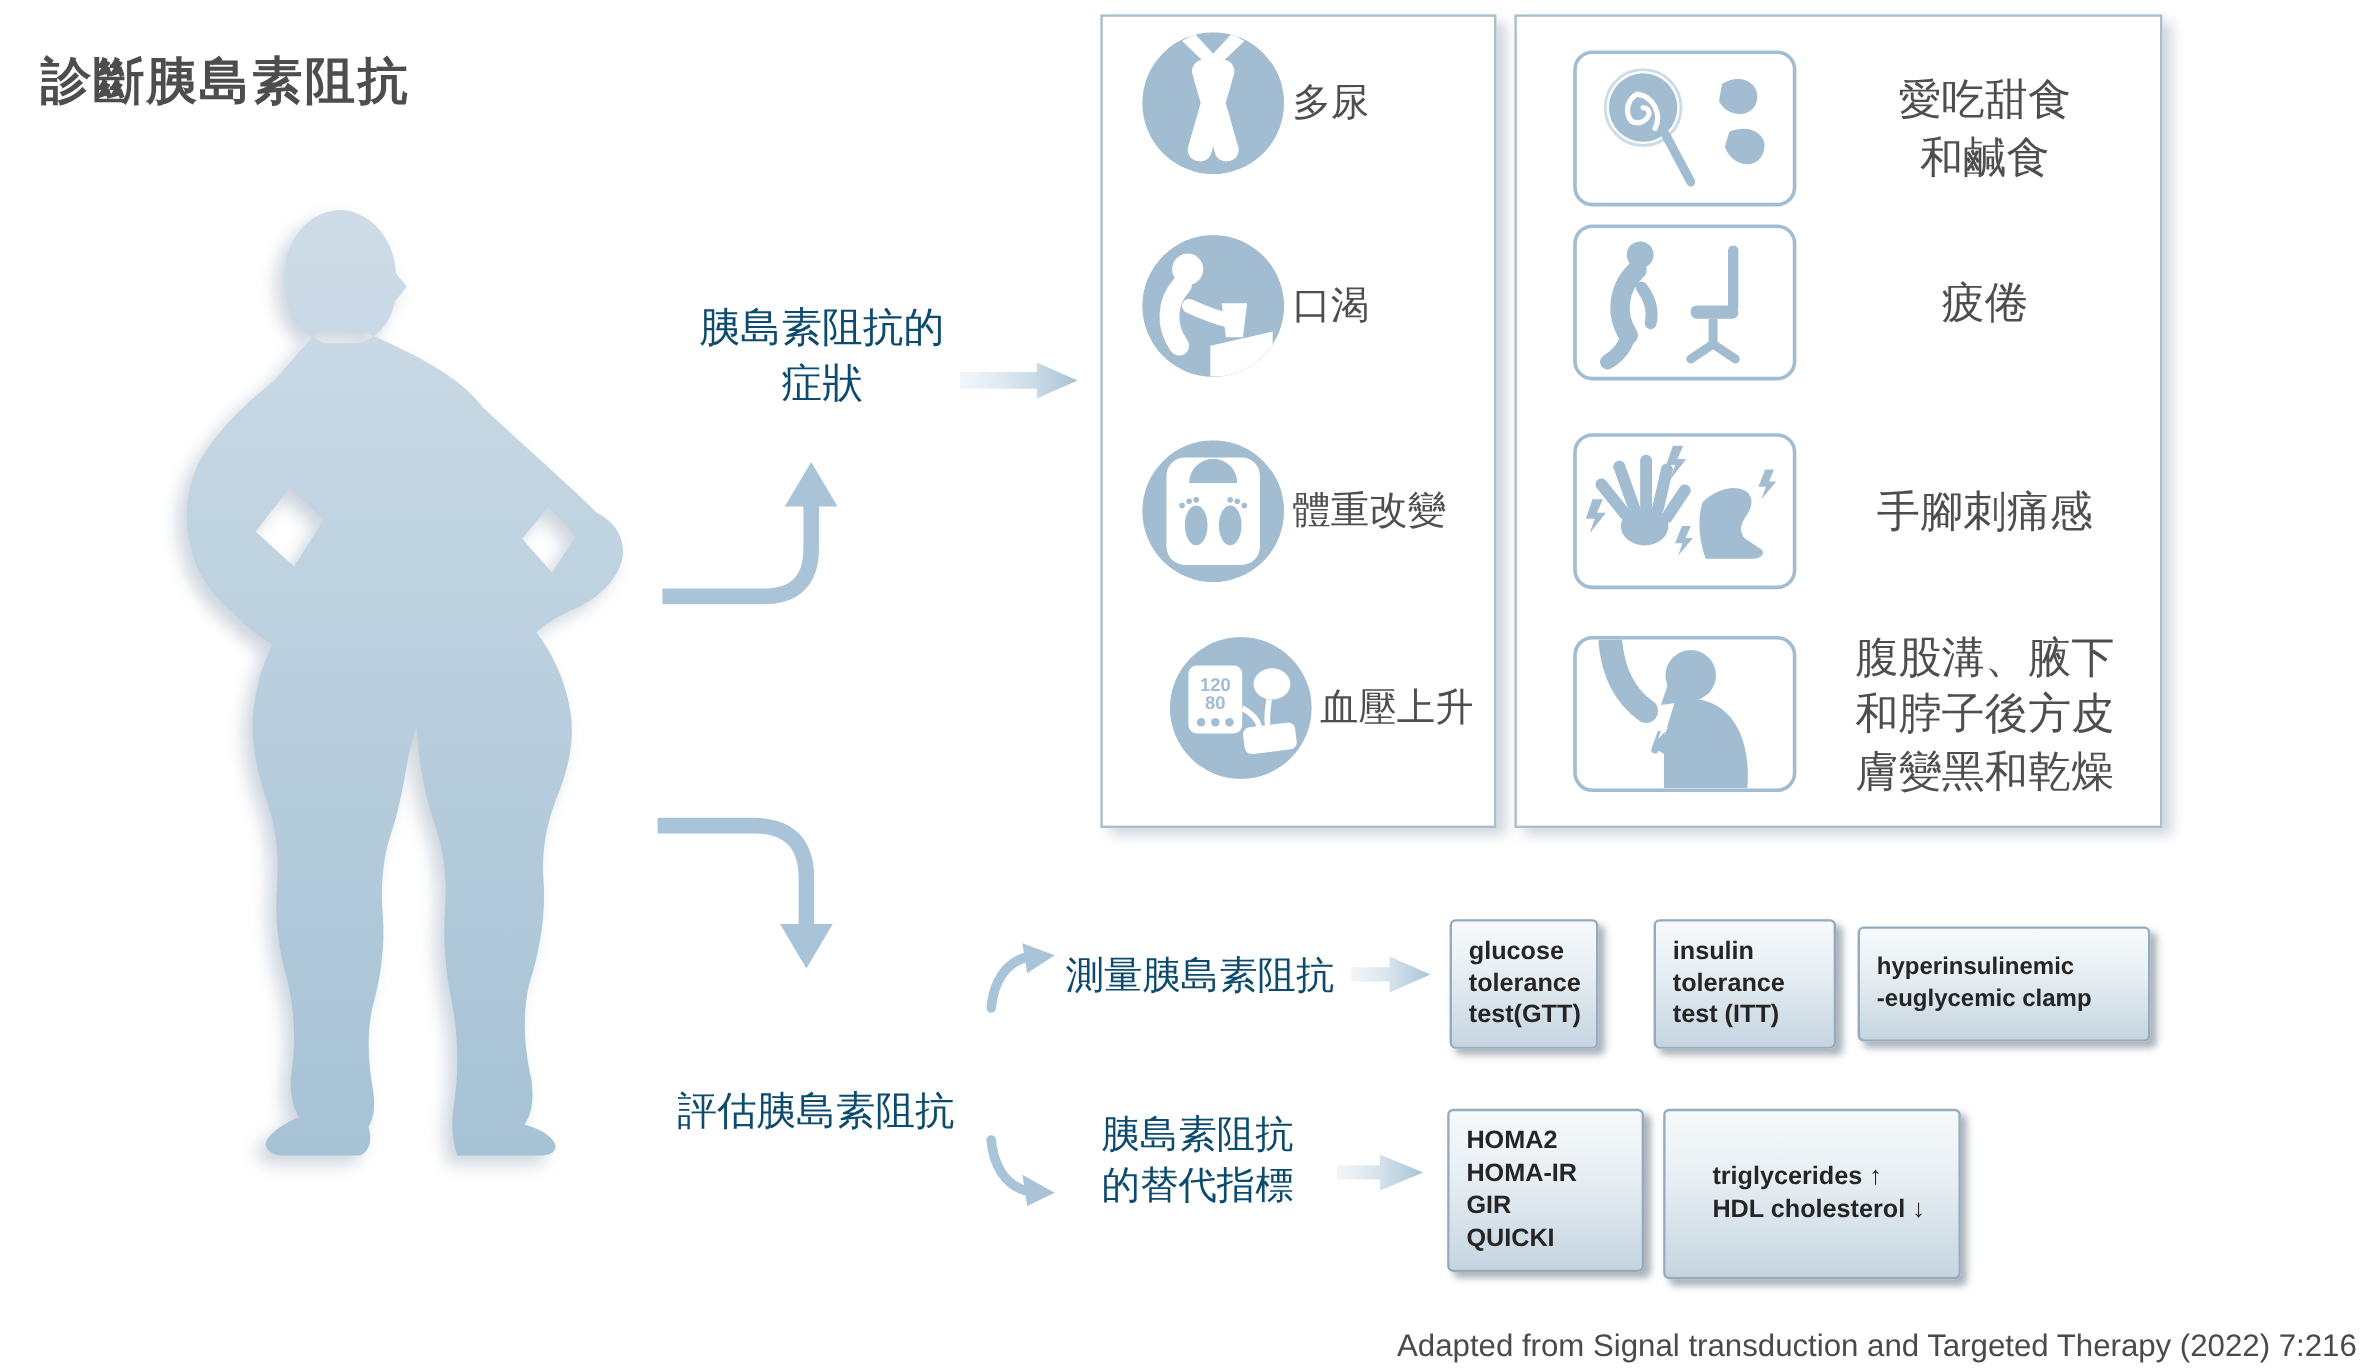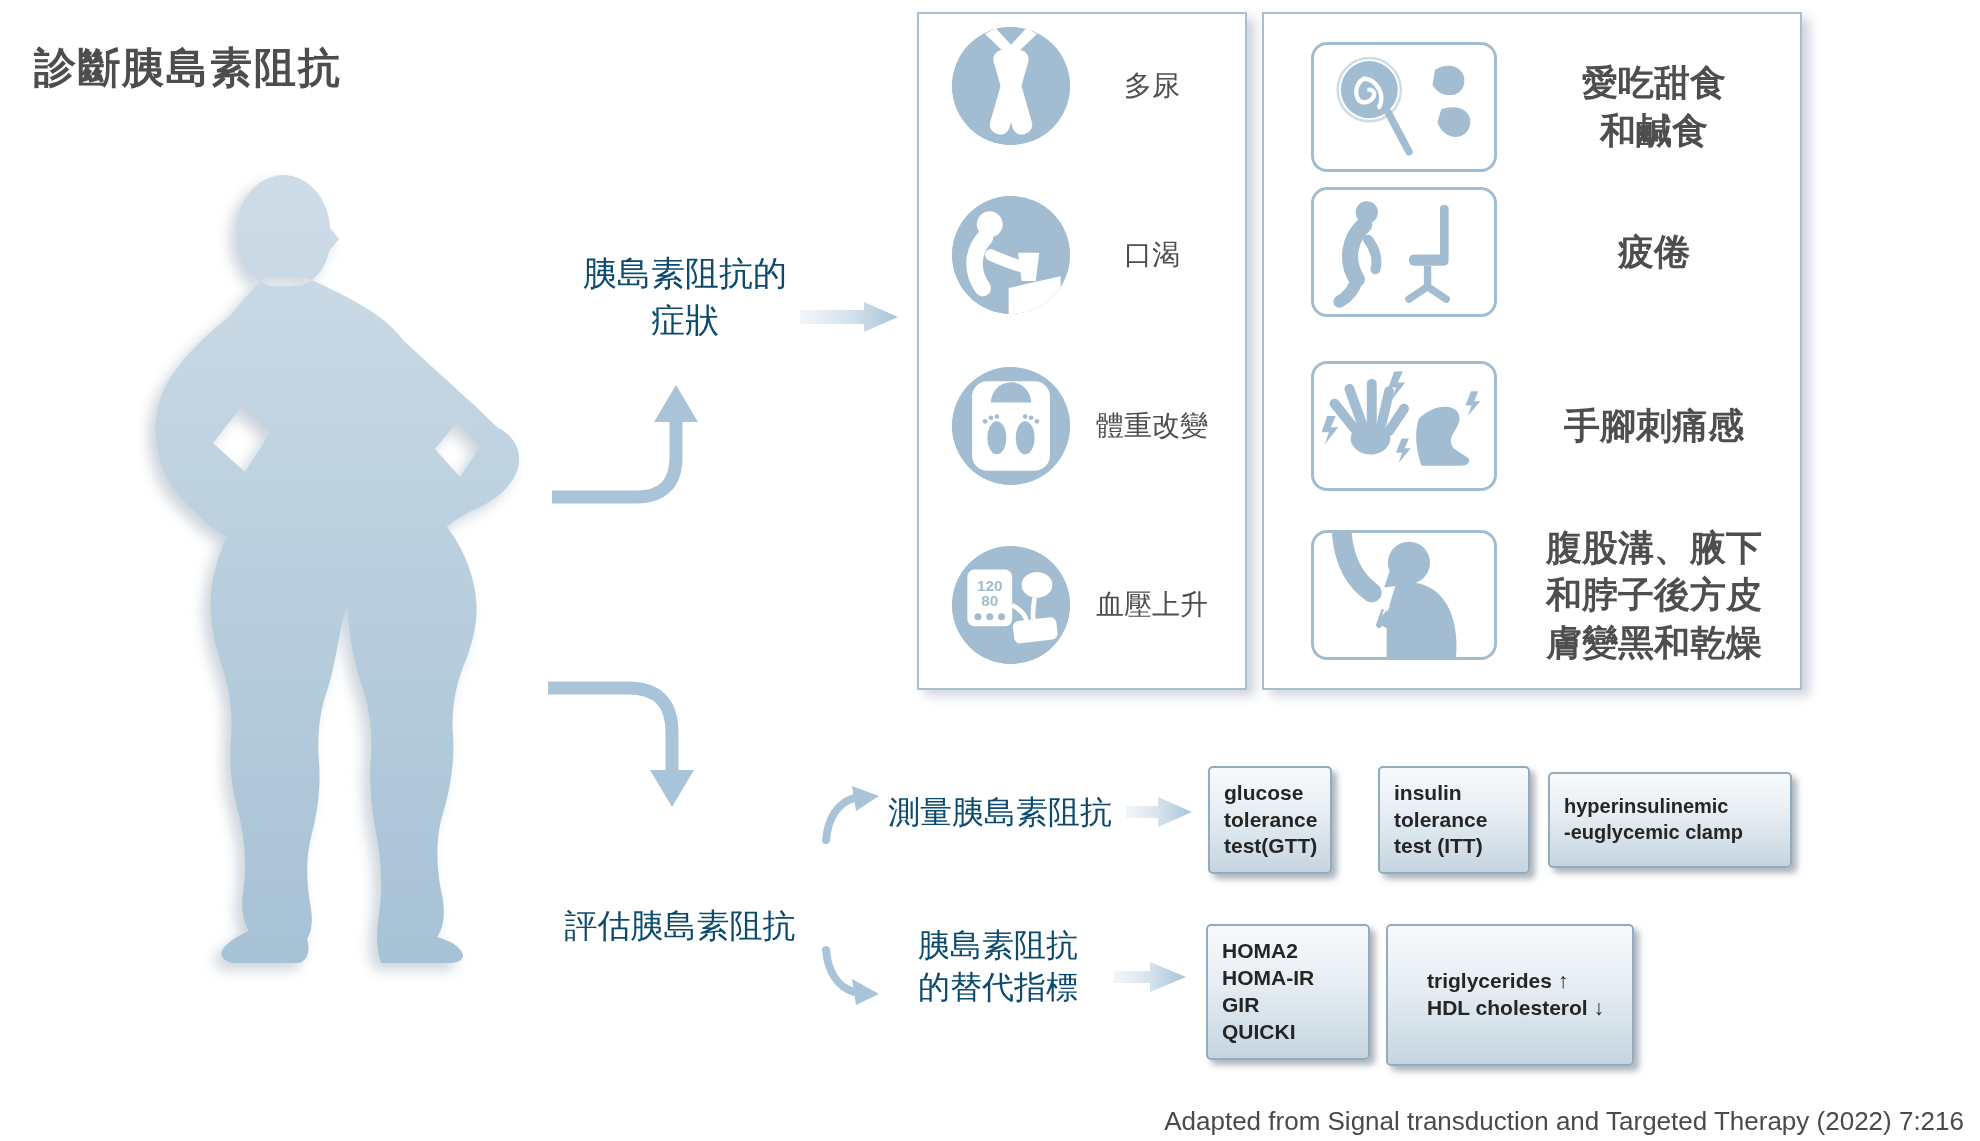--- a/index.html
+++ b/index.html
@@ -4,29 +4,29 @@
 <style>
   html,body{margin:0;padding:0;background:#fff;}
   #stage{position:relative;width:1980px;height:1141px;background:#ffffff;overflow:hidden;
          font-family:"Liberation Sans",sans-serif;color:#4e4e4e;}
   .abs{position:absolute;}
   #page-title{left:34px;top:40px;font-size:42px;font-weight:bold;color:#4d4d4d;letter-spacing:2px;}
   
   .panel{position:absolute;background:#fff;border:2px solid #a9bfcc;
          box-shadow:8px 6px 10px rgba(150,165,182,.45);}
   #panel1{left:917px;top:12px;width:326px;height:674px;}
-  #panel2{left:1262px;top:12px;width:536px;height:674px;font-weight:bold;}
+  #panel2{left:1262px;top:12px;width:536px;height:674px;}
   .prow{position:absolute;left:0;width:100%;display:flex;align-items:center;}
   .circle-icon{width:118px;height:118px;border-radius:50%;background:#a2bdd1;flex:0 0 auto;
                margin-left:33px;overflow:hidden;}
   .circle-icon svg{width:100%;height:100%;display:block;}
   .sq-icon{width:186px;height:130px;border:3px solid #a2bdd1;border-radius:16px;background:#fff;
            flex:0 0 auto;margin-left:47px;box-sizing:border-box;overflow:hidden;}
   .sq-icon svg{width:100%;height:100%;display:block;}
-  .p1label{width:150px;margin-left:7px;text-align:center;font-size:28px;color:#4e4e4e;white-space:pre-line;line-height:1.3;}
+  .p1label{width:150px;margin-left:7px;text-align:left;font-size:32px;color:#4e4e4e;white-space:pre-line;line-height:1.3;}
   .p2label{width:270px;margin-left:22px;text-align:center;font-size:36px;color:#4e4e4e;white-space:pre-line;line-height:1.32;}
   
   .branch-label{position:absolute;text-align:center;color:#0c4a6e;white-space:pre-line;}
   #symptoms-label{left:565px;top:250px;width:240px;font-size:34px;line-height:1.38;}
   #assessment-label{left:550px;top:904px;width:260px;font-size:33px;}
   #measure-label{left:882px;top:791px;width:236px;font-size:32px;}
   #surrogate-label{left:890px;top:924px;width:216px;font-size:32px;line-height:1.32;}
   
   .test-box{position:absolute;background:linear-gradient(180deg,#f7fafc 0%,#e7eef3 42%,#c5d5e0 100%);
             border:2px solid #93abbc;border-radius:5px;
@@ -170,21 +170,21 @@
             <circle cx="32" cy="24" r="11"></circle>
             <path d="M28 35 C17 47,16 64,26 78" stroke="#ffffff" stroke-width="14" fill="none" stroke-linecap="round"></path>
             <path d="M33 50 C44 55,52 58,60 60" stroke="#ffffff" stroke-width="10" fill="none" stroke-linecap="round"></path>
             <path d="M56 48 h18 l-3 24 h-12 Z"></path>
             <path d="M48 100 V78 L92 68 V100 Z"></path>
           </g>
         </svg>
       </div>
       <div class="p1label">口渴</div>
     </div>
-    <div class="prow" style="top:532px;height:118px;">
+    <div class="prow" style="top:517px;height:118px;padding-left:23px;">
       <div class="circle-icon">
         <svg viewBox="0 0 100 100">
           <circle cx="50" cy="50" r="50" fill="#a2bdd1"></circle>
           <rect x="13" y="20" width="38" height="48" rx="6" fill="#ffffff"></rect>
           <text x="32" y="38" font-size="13" font-weight="bold" fill="#a2bdd1" text-anchor="middle">120</text>
           <text x="32" y="51" font-size="13" font-weight="bold" fill="#a2bdd1" text-anchor="middle">80</text>
           <g fill="#a2bdd1">
             <circle cx="22" cy="60" r="3"></circle>
               <circle cx="32" cy="60" r="3"></circle>
               <circle cx="42" cy="60" r="3"></circle>

